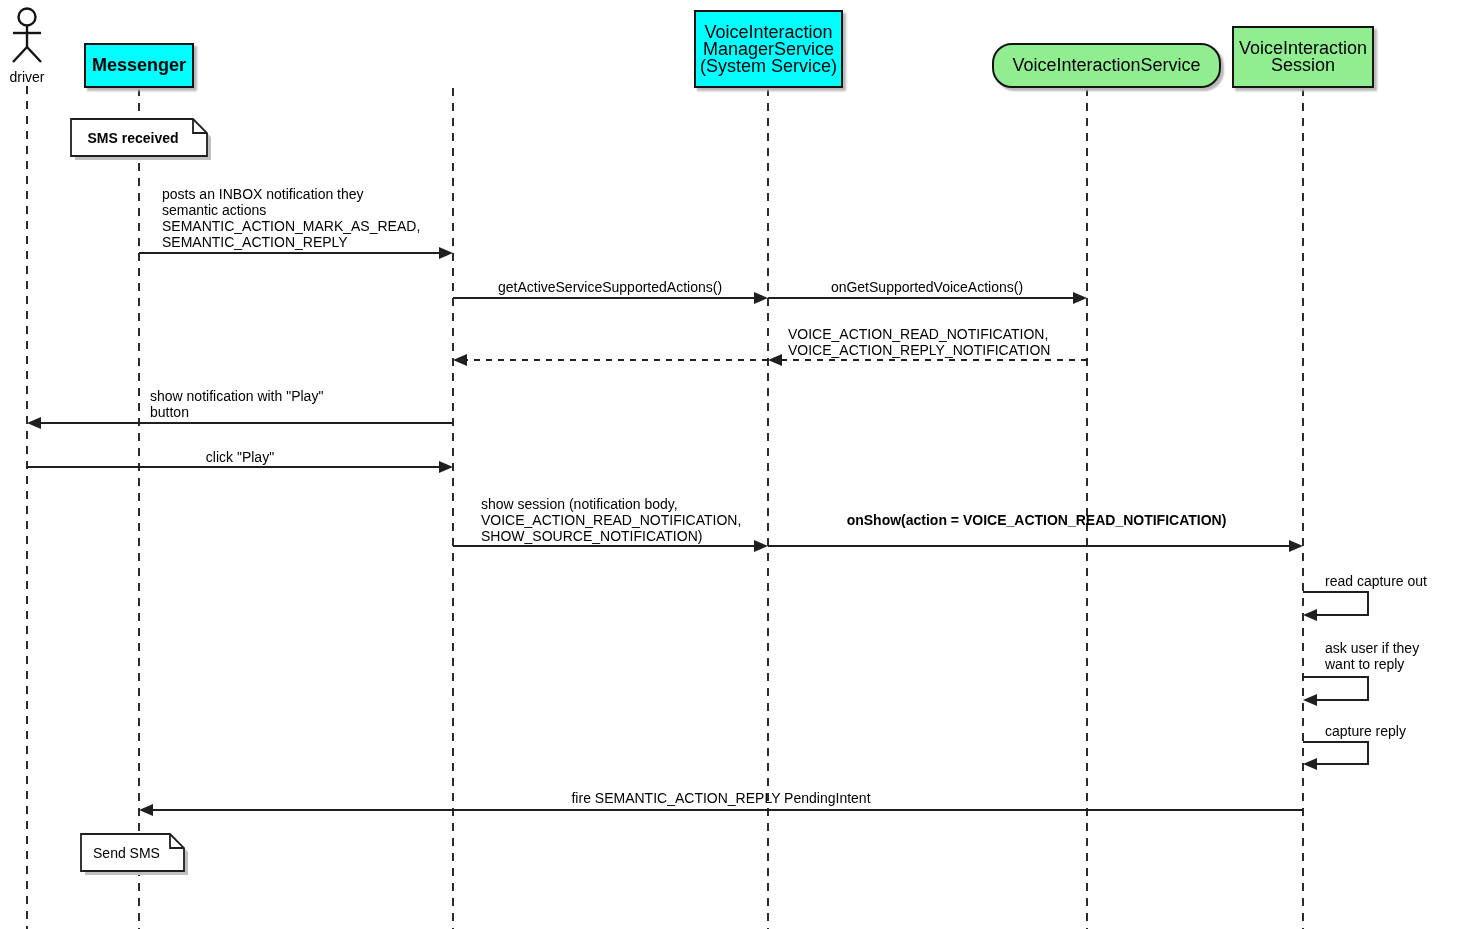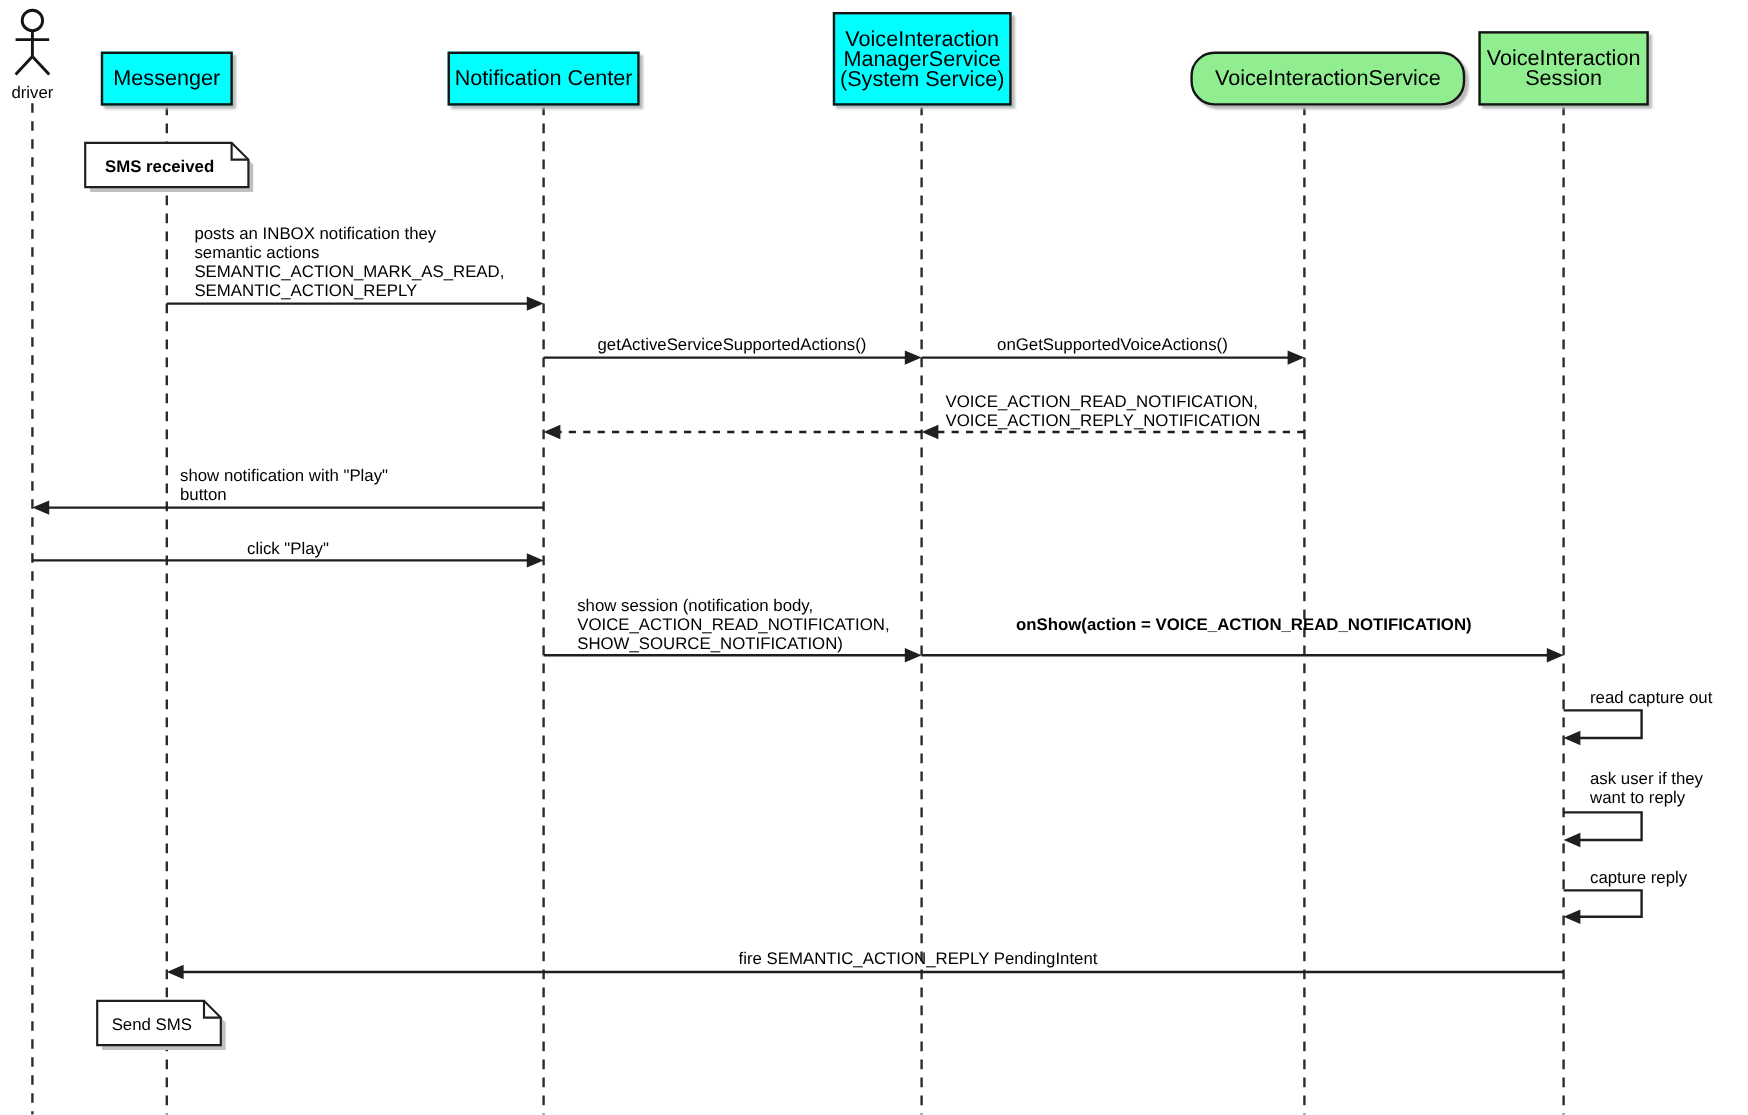--- a/index.html
+++ b/index.html
@@ -123,27 +123,24 @@
       <polyline points="1303,742 1368,742 1368,764 1316,764" fill="none"></polyline>
       <polygon points="1303,764 1317,758 1317,770" stroke="none"></polygon>
 
       <line x1="1303" y1="810" x2="150" y2="810"></line>
       <polygon points="139,810 153,804 153,816" stroke="none"></polygon>
     </g>
   </svg>
 
   <div class="actor-name" style="left:0px; top:69px; width:54px;">driver</div>
 
-  <div class="participant" style="left: 84px; top: 43px; width: 110px; height: 45px; background: rgb(0, 255, 255);">
+  <div class="participant" style="left: 84px; top: 43px; width: 110px; height: 45px; background: rgb(0, 255, 255); font-weight: bold;">
     <span>Messenger</span>
   </div>
 
-  <div class="participant" style="left: 373px; top: 43px; width: 160px; height: 45px; background: rgb(0, 255, 255);">
-    <span>Notification Center</span>
-  </div>
 
   <div class="participant" style="left: 694px; top: 10px; width: 149px; height: 78px; background: rgb(0, 255, 255);">
     <div>
       <div>VoiceInteraction</div>
       <div>ManagerService</div>
       <div>(System Service)</div>
     </div>
   </div>
 
   <div class="participant" style="left: 992px; top: 43px; width: 229px; height: 45px; background: rgb(144, 238, 144); border-radius: 20px;">
@@ -193,15 +190,15 @@
 
   <div class="msg-label" style="left:1325px; top:573px;">read capture out</div>
 
   <div class="msg-label" style="left:1325px; top:640px;">
     <div>ask user if they</div>
     <div>want to reply</div>
   </div>
 
   <div class="msg-label" style="left:1325px; top:723px;">capture reply</div>
 
-  <div class="msg-label center" style="left:139px; top:790px; width:1164px;padding-left:44px;">fire SEMANTIC_ACTION_REPLY PendingIntent</div>
+  <div class="msg-label center" style="left:139px; top:790px; width:1164px;">fire SEMANTIC_ACTION_REPLY PendingIntent</div>
 
 </div>
 
 </body></html>

